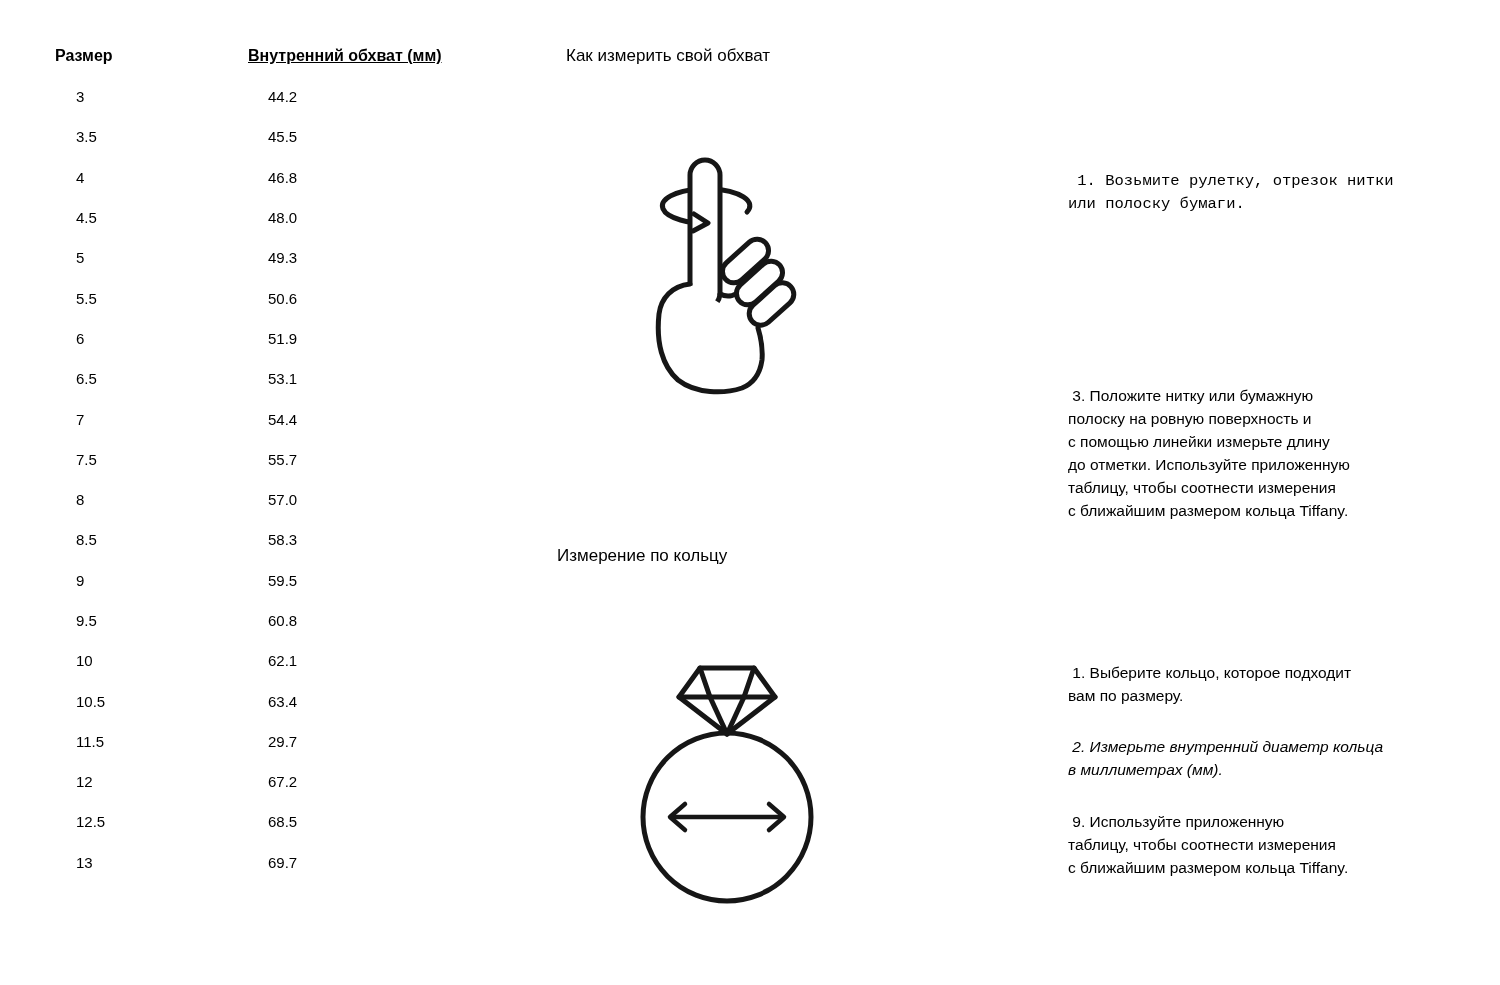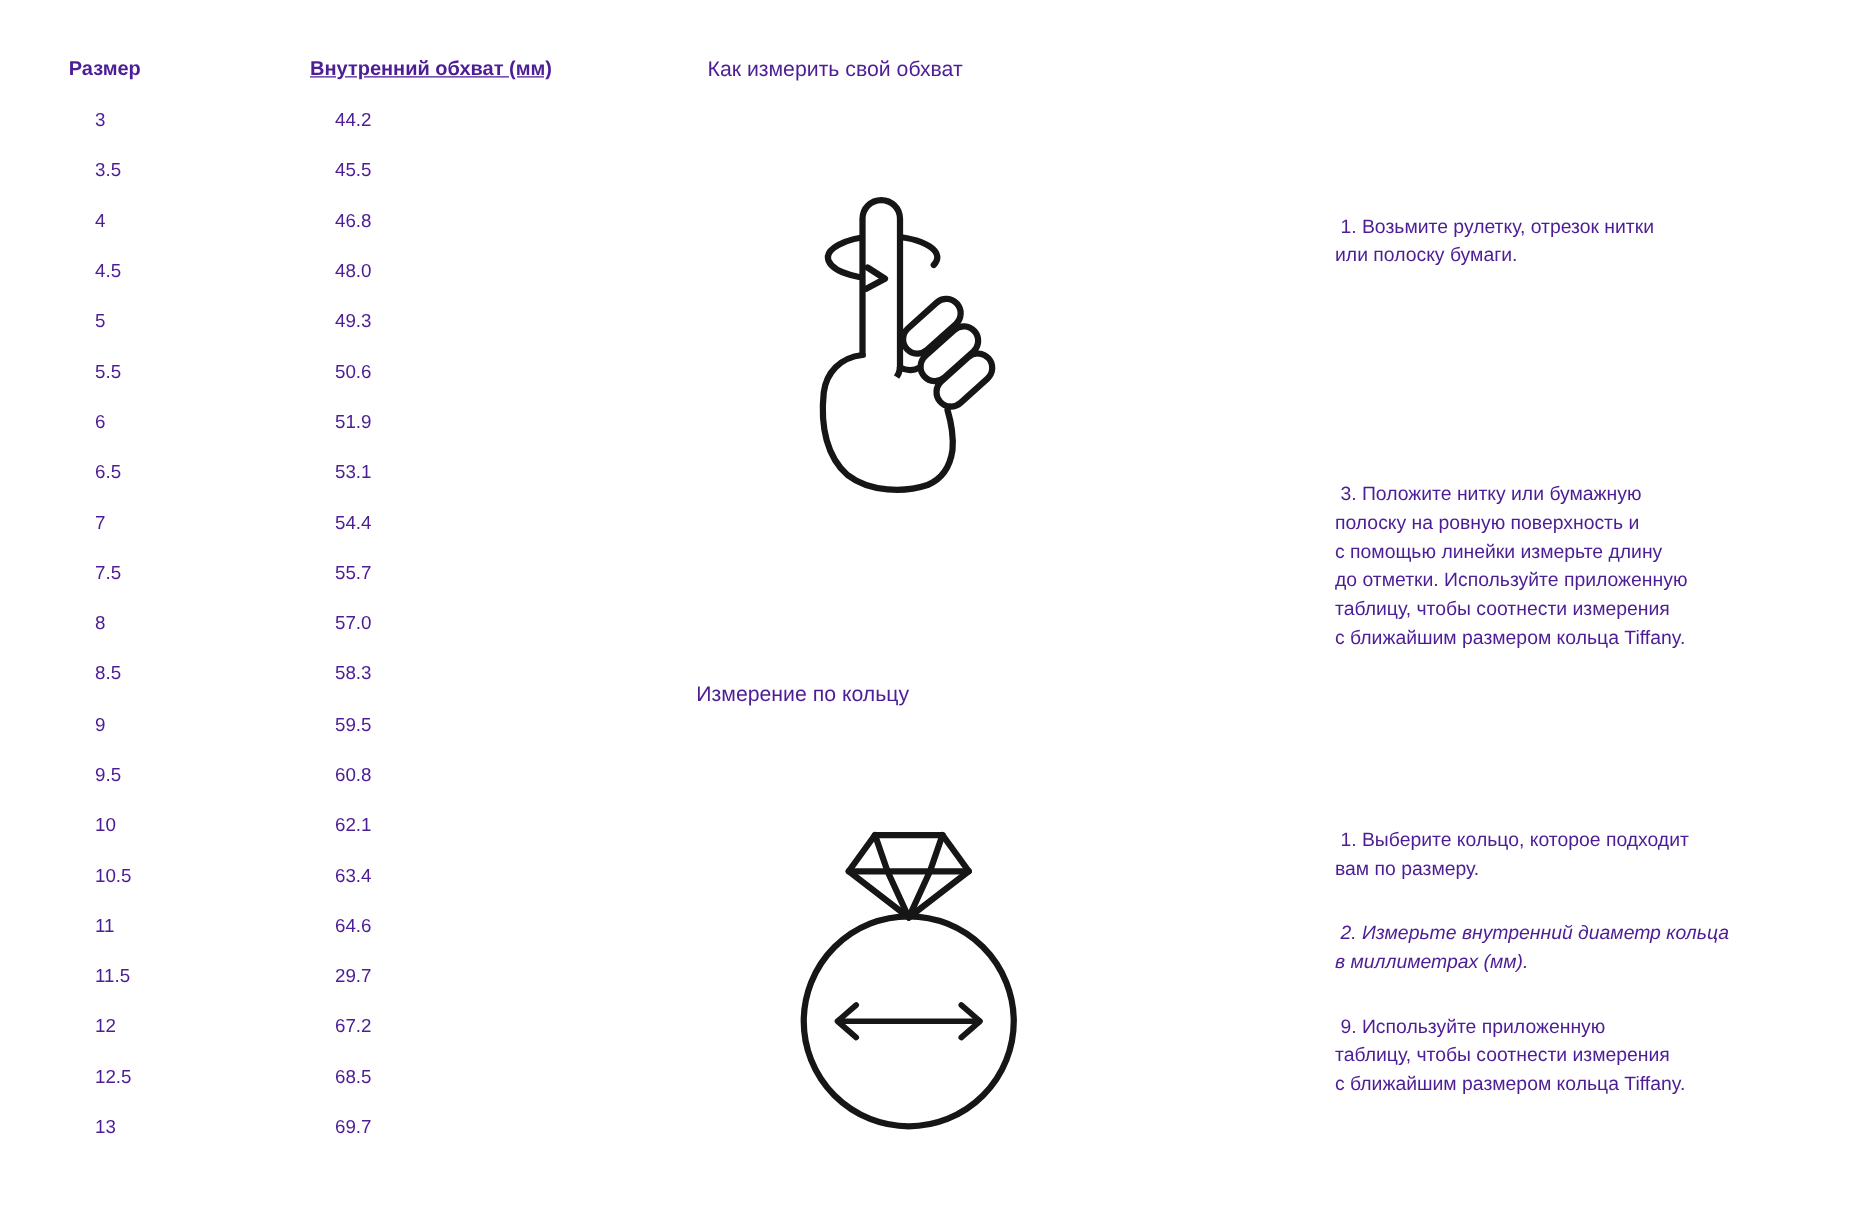--- a/index.html
+++ b/index.html
@@ -6,21 +6,21 @@
     margin: 0;
     padding: 0;
     background: #ffffff;
   }
   .page {
     position: relative;
     width: 1500px;
     height: 985px;
     background: #ffffff;
     font-family: "Liberation Sans", sans-serif;
-    color: #4c1d95;
+    color: #000000;
     overflow: hidden;
   }
   
   .col-header {
     position: absolute;
     top: 47px;
     font-size: 16px;
     font-weight: 700;
     white-space: nowrap;
   }
@@ -63,21 +63,21 @@
   .icon-ring { left: 632px; top: 662px; width: 190px; height: 250px; }
   
   .step {
     position: absolute;
     left: 1068px;
     width: 345px;
     font-size: 15.5px;
     line-height: 23px;
     white-space: pre-wrap;
   }
-  .step-f1 { top: 170px; }
+  .step-f1 { top: 170px; font-family: Liberation Mono, monospace; }
   .step-f2 { top: 244px; }
   .step-f3 { top: 384px; }
   .step-r1 { top: 661px; }
   .step-r2 { top: 735px; font-style: italic; }
   .step-r3 { top: 810px; }
 </style>
 </head>
 <body>
 
 <div class="page">
@@ -144,24 +144,20 @@
     </div>
     <div class="row">
       <span class="cell size">10</span>
       <span class="cell mm">62.1</span>
     </div>
     <div class="row">
       <span class="cell size">10.5</span>
       <span class="cell mm">63.4</span>
     </div>
     <div class="row">
-      <span class="cell size">11</span>
-      <span class="cell mm">64.6</span>
-    </div>
-    <div class="row">
       <span class="cell size">11.5</span>
       <span class="cell mm">29.7</span>
     </div>
     <div class="row">
       <span class="cell size">12</span>
       <span class="cell mm">67.2</span>
     </div>
     <div class="row">
       <span class="cell size">12.5</span>
       <span class="cell mm">68.5</span>

